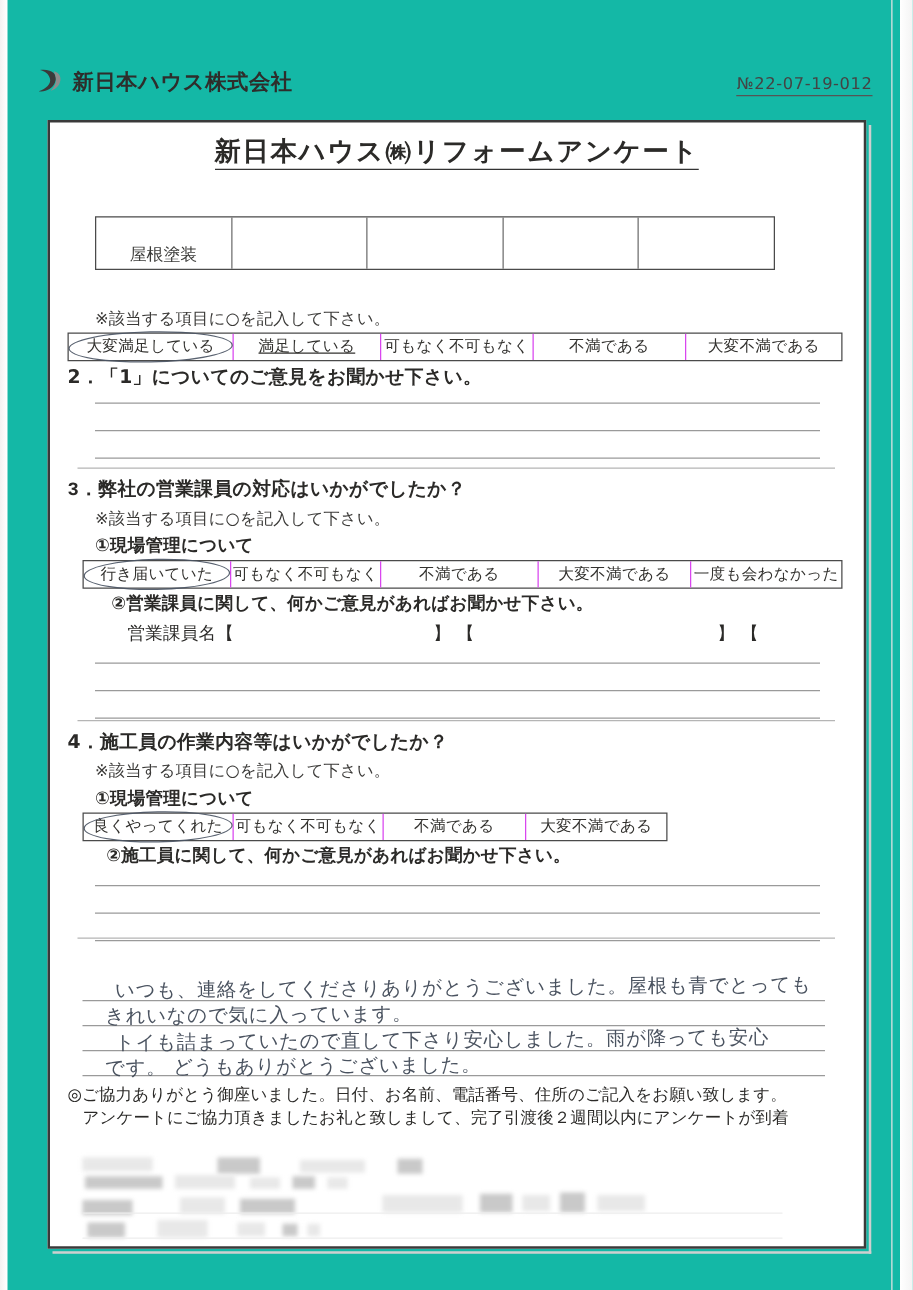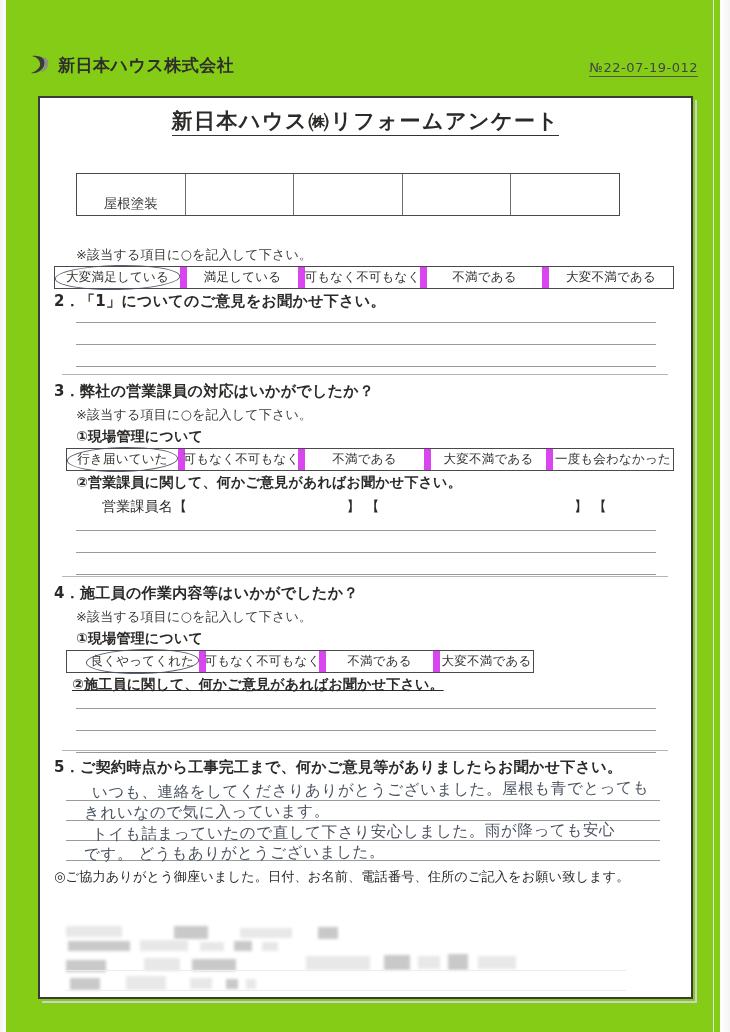--- a/index.html
+++ b/index.html
@@ -7,21 +7,21 @@
     padding: 0;
     background: #ffffff;
   }
   body {
     font-family: "DejaVu Sans", "Liberation Sans", sans-serif;
   }
   #page {
     position: relative;
     width: 730px;
     height: 1032px;
-    background: #84cc16;
+    background: #14b8a6;
     overflow: hidden;
     color: #33322f;
   }
   
   .scan-edge-left {
     position: absolute;
     left: 0; top: 0;
     width: 6px; height: 1032px;
     background: linear-gradient(to right, #f2f2f2, #ffffff);
   }
@@ -175,21 +175,21 @@
 
   
   .scale {
     position: absolute;
     border: 1.5px solid #4a4a4a;
     box-sizing: border-box;
     display: flex;
     height: 23px;
   }
   .scale-opt {
-    border-right: 7px solid #d946ef;
+    border-right: 1px solid #d946ef;
     box-sizing: border-box;
     display: flex;
     align-items: center;
     justify-content: center;
     font-size: 12.5px;
     color: #33322f;
     position: relative;
     white-space: nowrap;
     letter-spacing: 0.2px;
   }
@@ -313,50 +313,50 @@
         <div class="work-cell"></div>
         <div class="work-cell"></div>
         <div class="work-cell"></div>
         <div class="work-cell"></div>
       </div>
 
       <div class="q-note" style="left:36px; top:148px;">※該当する項目に○を記入して下さい。</div>
 
       <div class="scale" style="left:14px; top:168px; width:620px;">
         <div class="scale-opt circled" style="width:132px;">大変満足している</div>
-        <div class="scale-opt" style="width:118px;">満足している</div>
+        <div class="scale-opt" style="width:118px;text-decoration:underline;">満足している</div>
         <div class="scale-opt" style="width:122px;">可もなく不可もなく</div>
         <div class="scale-opt" style="width:122px;">不満である</div>
         <div class="scale-opt" style="flex:1;">大変不満である</div>
       </div>
 
       <div class="q-num" style="left:14px; top:194px;">
         <span>2．</span><span>「1」についてのご意見をお聞かせ下さい。</span>
       </div>
       <div class="wline" style="left:36px; top:224px; width:580px;"></div>
       <div class="wline" style="left:36px; top:246px; width:580px;"></div>
       <div class="wline" style="left:36px; top:268px; width:580px;"></div>
 
       <div class="sep-line" style="left:22px; top:276px; width:606px;"></div>
 
-      <div class="q-num" style="left:14px; top:284px;">
+      <div class="q-num" style="left:14px; top:284px;font-family:Liberation Mono, monospace;">
         <span>3．</span><span>弊社の営業課員の対応はいかがでしたか？</span>
       </div>
       <div class="q-note" style="left:36px; top:308px;">※該当する項目に○を記入して下さい。</div>
       <div class="q-sub" style="left:36px; top:330px;">①現場管理について</div>
 
       <div class="scale" style="left:26px; top:350px; width:608px;">
         <div class="scale-opt circled" style="width:118px;">行き届いていた</div>
         <div class="scale-opt" style="width:120px;">可もなく不可もなく</div>
         <div class="scale-opt" style="width:126px;">不満である</div>
         <div class="scale-opt" style="width:122px;">大変不満である</div>
         <div class="scale-opt" style="flex:1;">一度も会わなかった</div>
       </div>
 
-      <div class="q-sub" style="left:36px; top:376px;text-align:right;">②営業課員に関して、何かご意見があればお聞かせ下さい。</div>
+      <div class="q-sub" style="left:49px; top:376px;text-align:right;">②営業課員に関して、何かご意見があればお聞かせ下さい。</div>
 
       <div class="staff-row" style="left:62px; top:400px;">
         <span>営業課員名【</span>
         <span style="display:inline-block;width:150px;"></span>
         <span class="br">】</span>
         <span class="br">【</span>
         <span style="display:inline-block;width:185px;"></span>
         <span class="br">】</span>
         <span class="br">【</span>
         <span style="display:inline-block;width:140px;"></span>
@@ -369,50 +369,48 @@
 
       <div class="sep-line" style="left:22px; top:478px; width:606px;"></div>
 
       <div class="q-num" style="left:14px; top:486px;">
         <span>4．</span><span>施工員の作業内容等はいかがでしたか？</span>
       </div>
       <div class="q-note" style="left:36px; top:510px;">※該当する項目に○を記入して下さい。</div>
       <div class="q-sub" style="left:36px; top:532px;">①現場管理について</div>
 
       <div class="scale" style="left:26px; top:552px; width:468px;">
-        <div class="scale-opt circled" style="width:120px;margin-left:19px;">良くやってくれた</div>
+        <div class="scale-opt circled" style="width:120px;">良くやってくれた</div>
         <div class="scale-opt" style="width:120px;">可もなく不可もなく</div>
         <div class="scale-opt" style="width:114px;">不満である</div>
         <div class="scale-opt" style="flex:1;">大変不満である</div>
       </div>
 
-      <div class="q-sub" style="left:32px; top:578px;text-decoration:underline;">②施工員に関して、何かご意見があればお聞かせ下さい。</div>
+      <div class="q-sub" style="left:45px; top:578px;">②施工員に関して、何かご意見があればお聞かせ下さい。</div>
 
       <div class="wline" style="left:36px; top:610px; width:580px;"></div>
       <div class="wline" style="left:36px; top:632px; width:580px;"></div>
       <div class="wline" style="left:36px; top:654px; width:580px;"></div>
 
       <div class="sep-line" style="left:22px; top:652px; width:606px;"></div>
 
-      <div class="q-num" style="left:14px; top:660px;">
-        <span>5．</span><span>ご契約時点から工事完工まで、何かご意見等がありましたらお聞かせ下さい。</span>
-      </div>
 
       <div class="wline" style="left:26px; top:702px; width:594px;"></div>
       <div class="wline" style="left:26px; top:722px; width:594px;"></div>
       <div class="wline" style="left:26px; top:742px; width:594px;"></div>
       <div class="wline" style="left:26px; top:762px; width:594px;"></div>
 
       <div class="hand" style="left:52px; top:682px; font-size:15.5px;">いつも、連絡をしてくださりありがとうございました。屋根も青でとっても</div>
       <div class="hand" style="left:44px; top:704px; font-size:15.5px;">きれいなので気に入っています。</div>
       <div class="hand" style="left:52px; top:724px; font-size:15.5px;">トイも詰まっていたので直して下さり安心しました。雨が降っても安心</div>
       <div class="hand" style="left:44px; top:745px; font-size:15.5px;">です。 どうもありがとうございました。</div>
 
       <div class="footer-note">
         <div class="l1">◎ご協力ありがとう御座いました。日付、お名前、電話番号、住所のご記入をお願い致します。</div>
+        <div class="l2">アンケートにご協力頂きましたお礼と致しまして、完了引渡後２週間以内にアンケートが到着</div>
       </div>
 
       <div class="redact-area">
         <div class="rb light" style="left:0px;   top:0px;  width:56px;  height:11px;"></div>
         <div class="rb dark" style="left:108px; top:0px;  width:34px;  height:13px;"></div>
         <div class="rb light" style="left:174px; top:2px;  width:52px;  height:10px;"></div>
         <div class="rb dark" style="left:252px; top:1px;  width:20px;  height:12px;"></div>
 
         <div class="rb dark" style="left:2px;   top:15px; width:62px;  height:10px;"></div>
         <div class="rb light" style="left:74px;  top:14px; width:48px;  height:11px;"></div>

